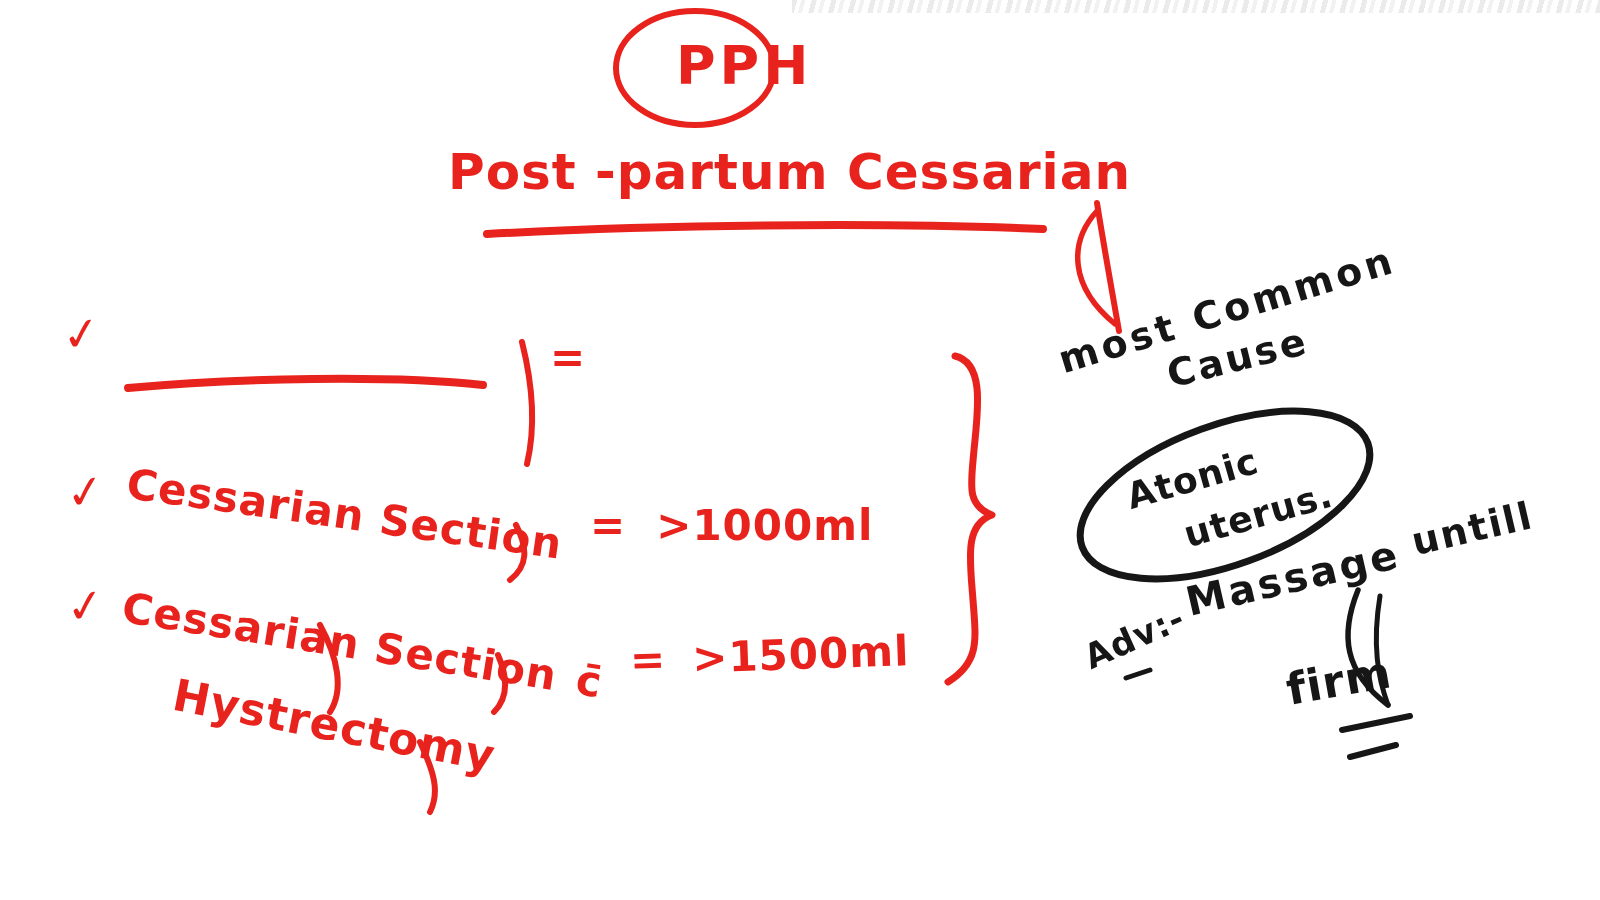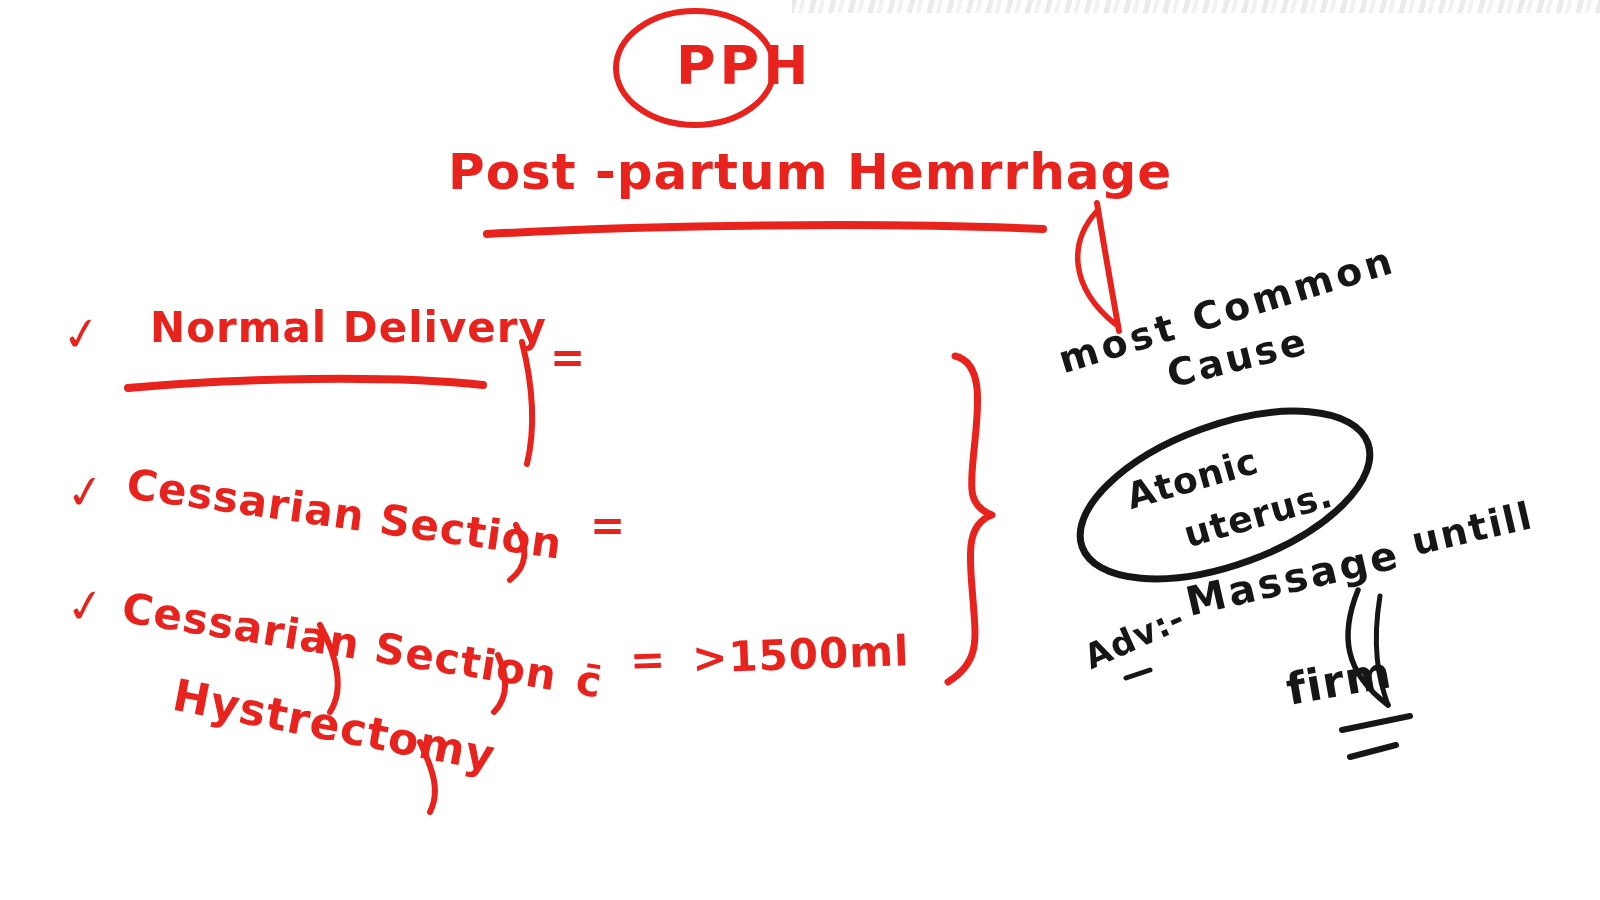--- a/index.html
+++ b/index.html
@@ -76,32 +76,32 @@
       <ellipse cx="1225" cy="495" rx="152" ry="70" transform="rotate(-20 1225 495)" stroke-width="7"></ellipse>
       <path d="M 1126,678 L 1150,670" stroke-width="5"></path>
       <path d="M 1358,590 C 1340,635 1344,672 1388,705" stroke-width="5.5"></path>
       <path d="M 1380,596 C 1372,645 1378,678 1388,705" stroke-width="5"></path>
       <path d="M 1342,730 L 1410,716" stroke-width="6"></path>
       <path d="M 1350,757 L 1396,745" stroke-width="6"></path>
     </g>
   </svg>
 
   <div class="t red pph">PPH</div>
-  <div class="t red title">Post -partum Hemrrhage</div>
+  <div class="t red title">Post -partum Cessarian</div>
 
   <div class="t red check c1">✓</div>
-  <div class="t red l1">Normal Delivery</div>
   <div class="t red val v1">
     <span class="sep">=</span>
   </div>
 
   <div class="t red check c2">✓</div>
   <div class="t red l2">Cessarian Section</div>
   <div class="t red val v2">
     <span class="sep">=</span>
+    <span>&gt;1000ml</span>
   </div>
 
   <div class="t red check c3">✓</div>
   <div class="t red l3">
     <span>Cessarian Section</span><span class="cbar">c̄</span>
   </div>
   <div class="t red val v3">
     <span class="sep">=</span>
     <span>&gt;1500ml</span>
   </div>

